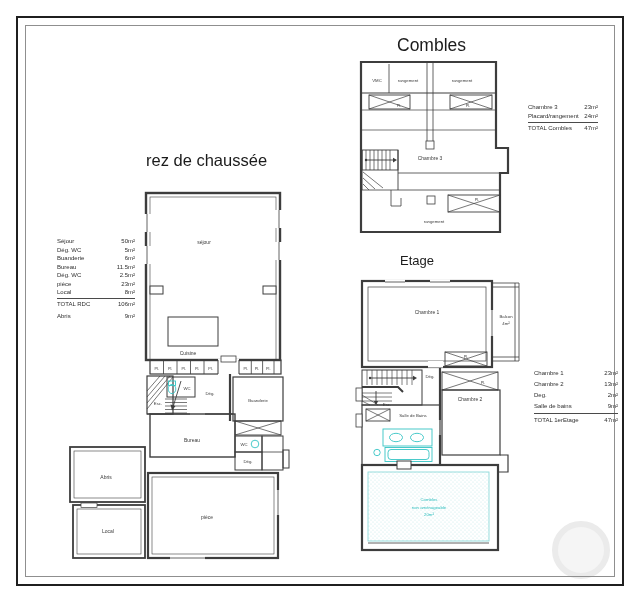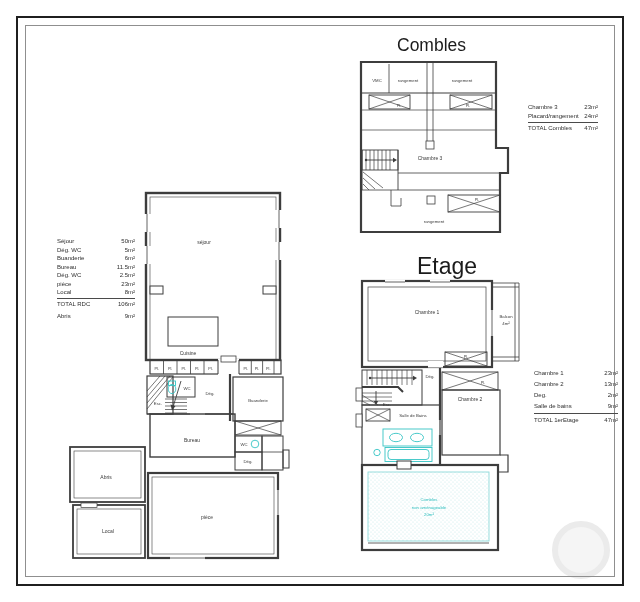--- a/index.html
+++ b/index.html
@@ -7,21 +7,21 @@
         font-family:"Liberation Sans",sans-serif;}
   .frame-black{position:absolute;left:16px;top:16px;right:16px;bottom:16px;
         border:2px solid #1f1f1f;z-index:2;pointer-events:none;}
   .frame-gray{position:absolute;left:25px;top:25px;right:25px;bottom:25px;
         border:1px solid #8f8f8f;z-index:2;pointer-events:none;}
   .watermark{position:absolute;left:552px;top:521px;width:46px;height:46px;
         border-radius:50%;background:#f5f5f5;border:6px solid #ebebeb;z-index:1;}
   .title{position:absolute;color:#1b1b1b;z-index:4;white-space:nowrap;}
   #t-rdc{left:146px;top:151px;font-size:16.5px;}
   #t-combles{left:397px;top:35px;font-size:17.5px;}
-  #t-etage{left:417px;top:253px;font-size:23px;}
+  #t-etage{left:400px;top:253px;font-size:13px;}
   .legend{position:absolute;color:#2e2e2e;z-index:4;}
   .legend .row{display:flex;justify-content:space-between;}
   .legend .total{border-top:1px solid #4a4a4a;margin-top:1px;padding-top:1px;}
   .legend .extra{margin-top:4px;}
   #legend-rdc{left:57px;top:237px;width:78px;font-size:6px;line-height:8.5px;}
   #legend-combles{left:528px;top:103px;width:70px;font-size:6px;line-height:9px;}
   #legend-etage{left:534px;top:368px;width:84px;font-size:6px;line-height:11px;}
   .plan{position:absolute;z-index:3;}
   #svg-rdc{left:55px;top:185px;}
   #svg-combles{left:355px;top:58px;}
@@ -33,20 +33,21 @@
   .cyan{fill:#2bbdbd;}
 </style>
 </head>
 <body>
 
 <div class="page">
   <div class="watermark"></div>
   <div class="frame-black"></div>
   <div class="frame-gray"></div>
 
+  <div class="title" id="t-rdc">rez de chaussée</div>
   <div class="title" id="t-combles">Combles</div>
   <div class="title" id="t-etage">Etage</div>
 
   <div class="legend" id="legend-rdc">
     <div class="row">
         <span>Séjour</span>
         <span>50m²</span>
       </div>
     <div class="row">
         <span>Dég. WC</span>

